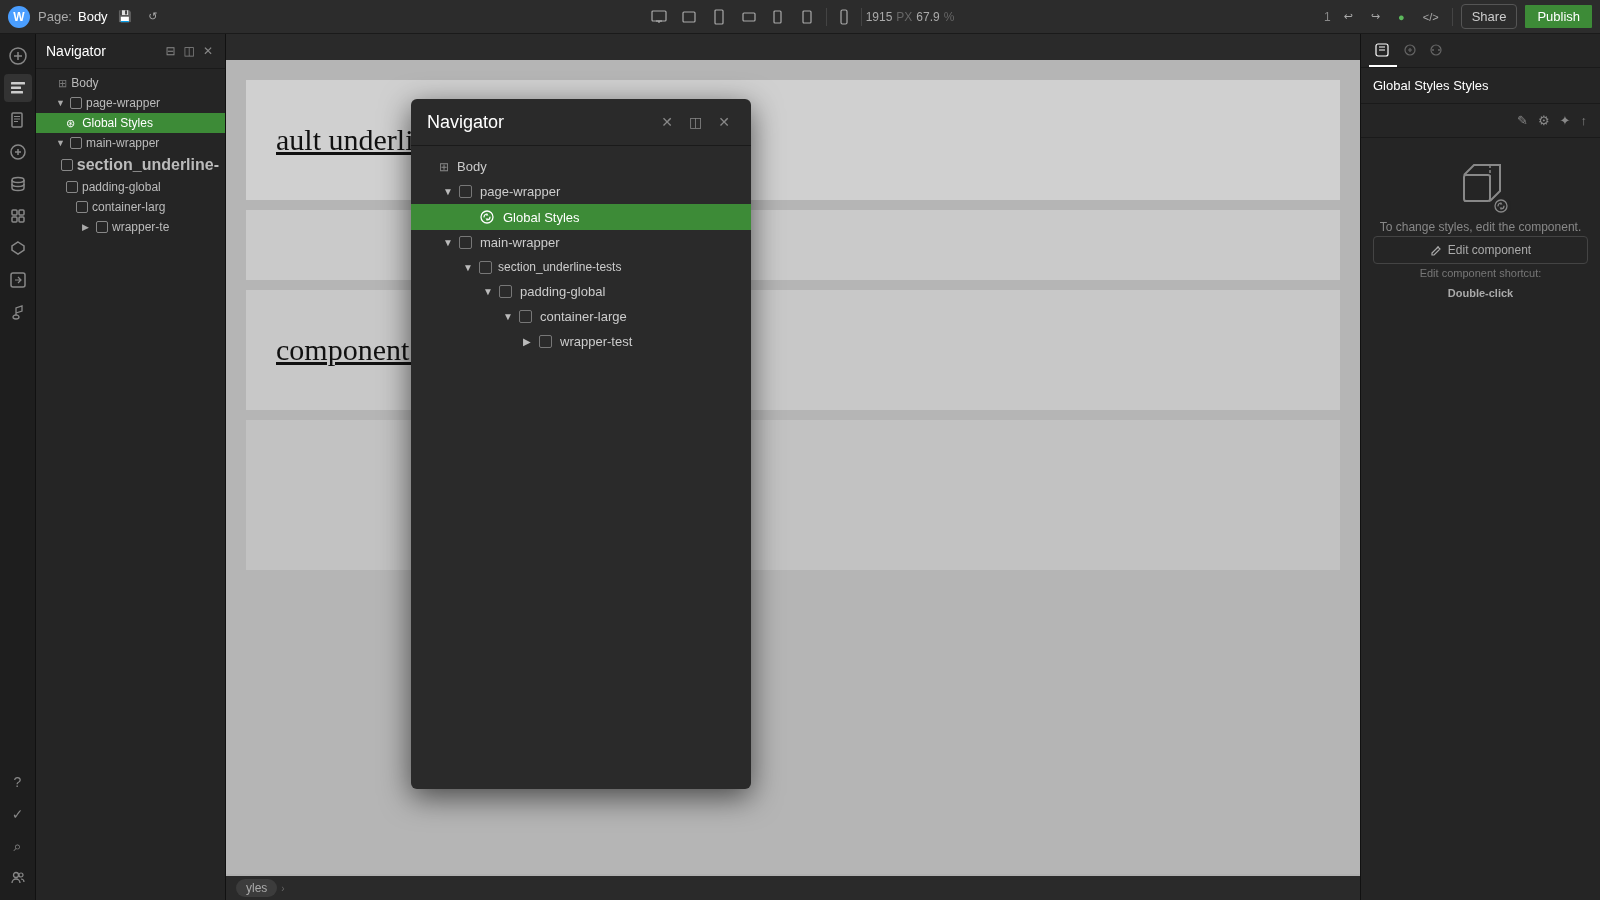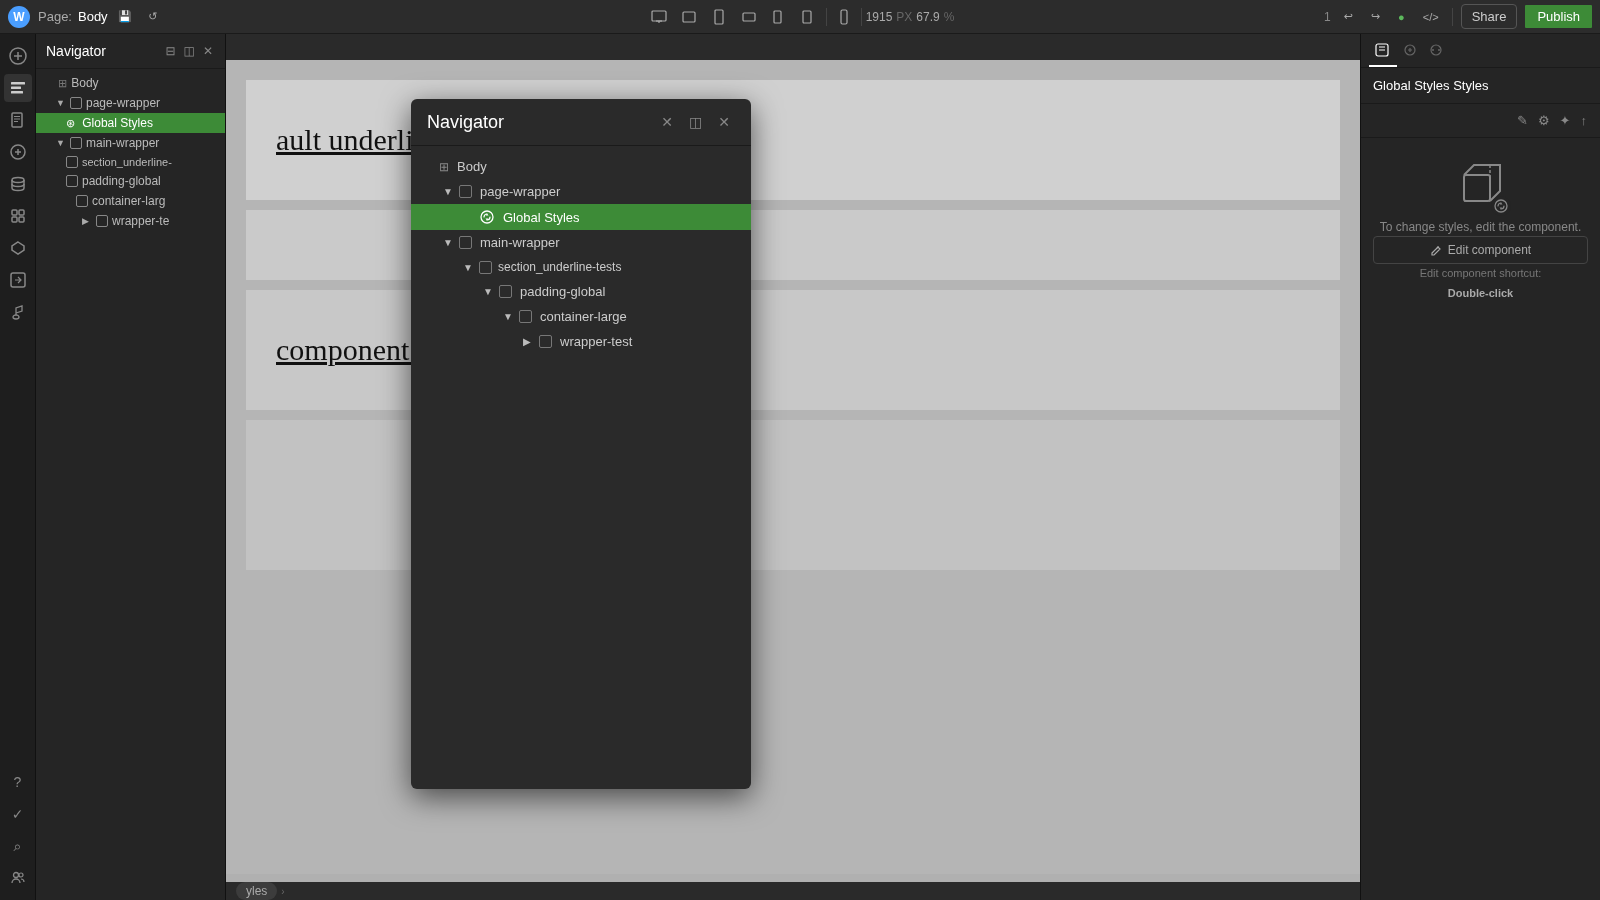--- a/index.html
+++ b/index.html
@@ -331,21 +331,21 @@
       <div class="nav-item">
         <span class="indent" style="width:10px;"></span>
         <span class="toggle" style="color:#aaa;font-size:9px;">▼</span>
         <span class="node-icon"></span>
         <span>main-wrapper</span>
       </div>
 
       <div class="nav-item">
         <span class="indent" style="width:20px;"></span>
         <span class="node-icon"></span>
-        <span style="font-size:11px;">section_underline-</span>
+        <span style="font-size:16px;font-weight:bold;">section_underline-</span>
       </div>
 
       <div class="nav-item">
         <span class="indent" style="width:20px;"></span>
         <span class="node-icon"></span>
         <span>padding-global</span>
       </div>
 
       <div class="nav-item">
         <span class="indent" style="width:30px;"></span>
@@ -375,21 +375,21 @@
 
       <div style="background:#cacaca;margin:0 20px 10px 20px;height:70px;"></div>
 
       <div style="background:#c8c8c8;margin:0 20px 10px 20px;padding:30px 30px;height:120px;display:flex;align-items:center;">
         <span style="font-size:30px;text-decoration:underline;color:#111;font-family:serif;">component.</span>
       </div>
 
       <div style="background:#c2c2c2;margin:0 20px 10px 20px;height:150px;"></div>
     </div>
 
-    <div style="position:absolute;bottom:0;left:0;right:0;height:18px;background:#2a2a2a;display:flex;align-items:center;padding:0 10px;gap:4px;">
+    <div style="position:absolute;bottom:0;left:0;right:0;height:24px;background:#2a2a2a;display:flex;align-items:center;padding:0 10px;gap:4px;">
       <span style="color:#aaa;font-size:12px;background:#3c3c3c;border-radius:10px;padding:2px 10px;cursor:pointer;">yles</span>
       <span style="color:#666;font-size:10px;">›</span>
     </div>
 
     <div class="floating-navigator">
       <div class="float-nav-header">
         <span class="float-nav-title">Navigator</span>
         <div class="float-nav-icons">
           <button>✕</button>
           <button>◫</button>

